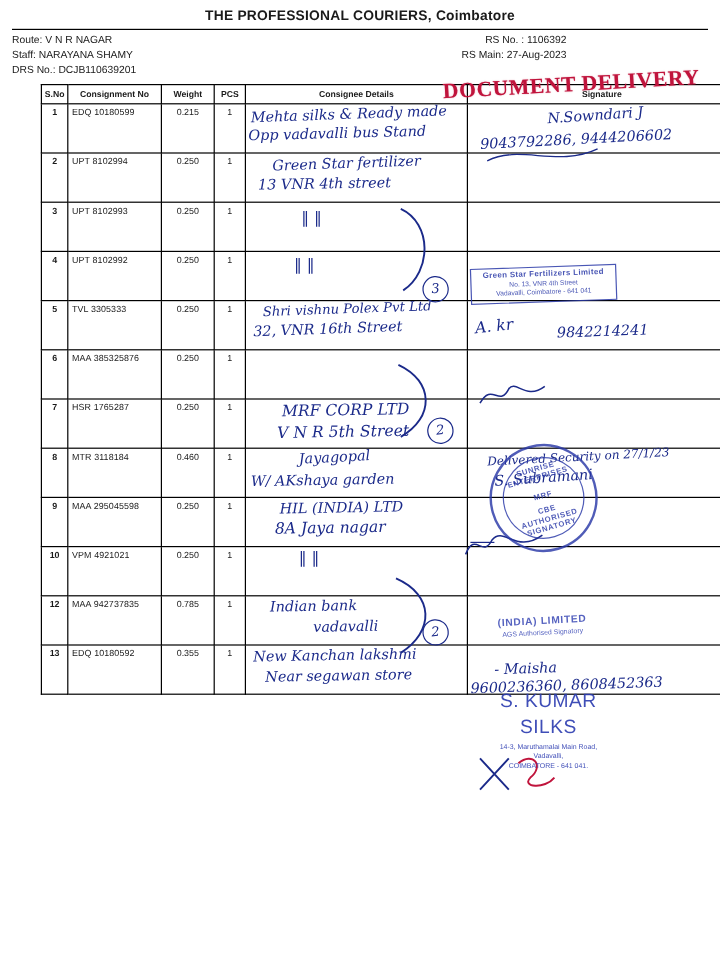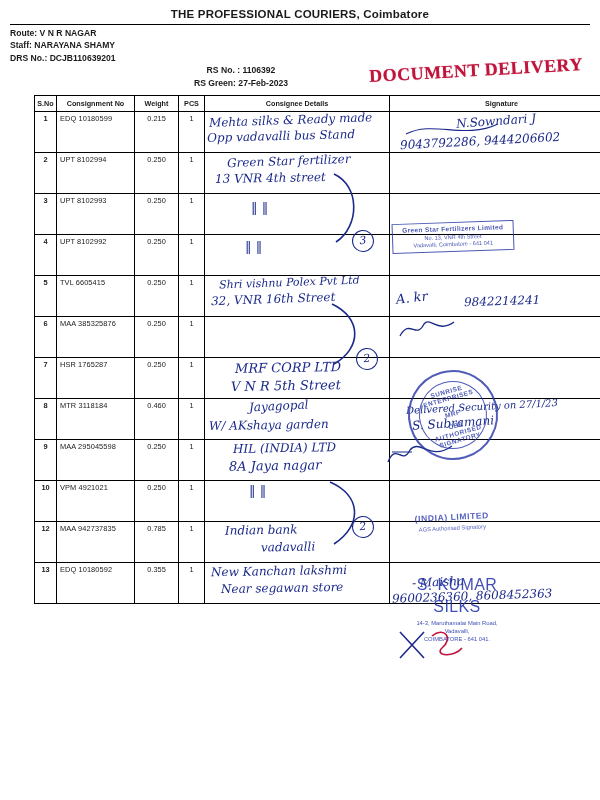--- a/index.html
+++ b/index.html
@@ -41,25 +41,24 @@
   }
   .hdr-rule {
     border-bottom: 1px solid #000;
     margin: 4px 0 2px 0;
   }
   .meta {
     display: flex;
     justify-content: space-between;
     font-size: 8.6px;
     line-height: 1.45;
-    font-weight: bold;
-    flex-direction: column;
+    font-weight: normal;
   }
   .meta-left div, .meta-right div { white-space: nowrap; }
-  .meta-right { text-align: center; padding-right: 118px; }
+  .meta-right { text-align: right; padding-right: 118px; }
 
   
   .doc-stamp {
     position: absolute;
     right: 14px;
     top: 58px;
     color: #c0143c;
     font-family: "Liberation Serif", serif;
     font-weight: bold;
     font-size: 18px;
@@ -230,22 +229,22 @@
         <span>DRS No.:</span>
         <span>DCJB110639201</span>
       </div>
     </div>
     <div class="meta-right">
       <div>
         <span>RS No. :</span>
         <span>1106392</span>
       </div>
       <div>
-        <span>RS Green:</span>
-        <span>27-Feb-2023</span>
+        <span>RS Main:</span>
+        <span>27-Aug-2023</span>
       </div>
     </div>
   </div>
 
   <div class="doc-stamp">DOCUMENT DELIVERY</div>
 
   <table class="runsheet">
     <colgroup>
       <col class="c-sno">
         <col class="c-cons">
@@ -310,21 +309,21 @@
         <td class="weight">0.250</td>
         <td class="pcs">1</td>
         <td class="consdet">
           <span class="hw s3" style="left:40px; top:4px;">‖      ‖</span>
         </td>
         <td class="sign"></td>
       </tr>
 
       <tr class="row">
         <td class="sno">5</td>
-        <td class="cons">TVL 6605415</td>
+        <td class="cons">TVL 3305333</td>
         <td class="weight">0.250</td>
         <td class="pcs">1</td>
         <td class="consdet">
           <span class="hw s1" style="left:14px; top:0px; transform:rotate(-2deg);">Shri vishnu Polex Pvt Ltd</span>
           <span class="hw s2" style="left:6px; top:16px; transform:rotate(-2deg);">32, VNR 16th Street</span>
         </td>
         <td class="sign">
           <span class="hw s3" style="left:6px; top:14px; transform:rotate(-6deg);">A. kr</span>
           <span class="hw s2" style="left:74px; top:18px; transform:rotate(-2deg);">9842214241</span>
         </td>

